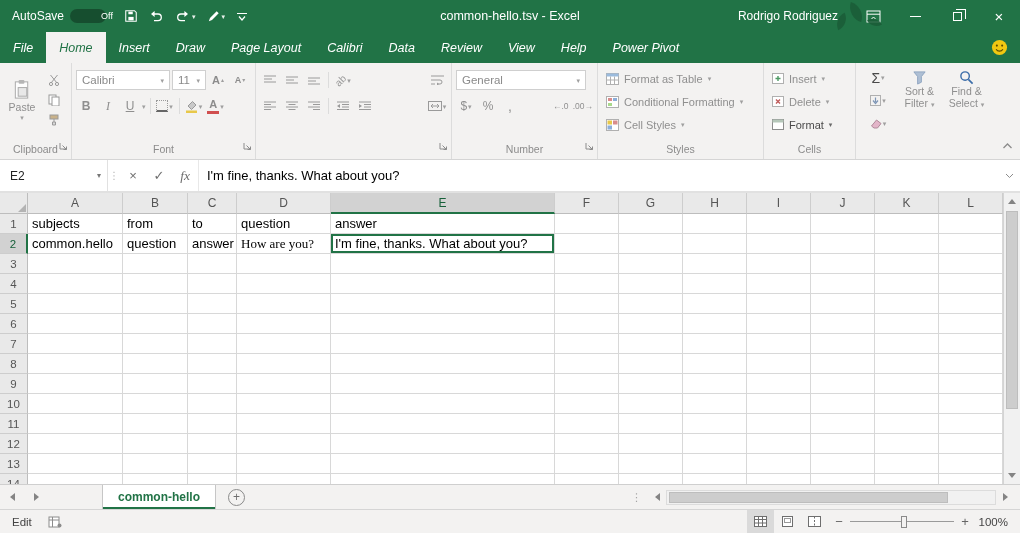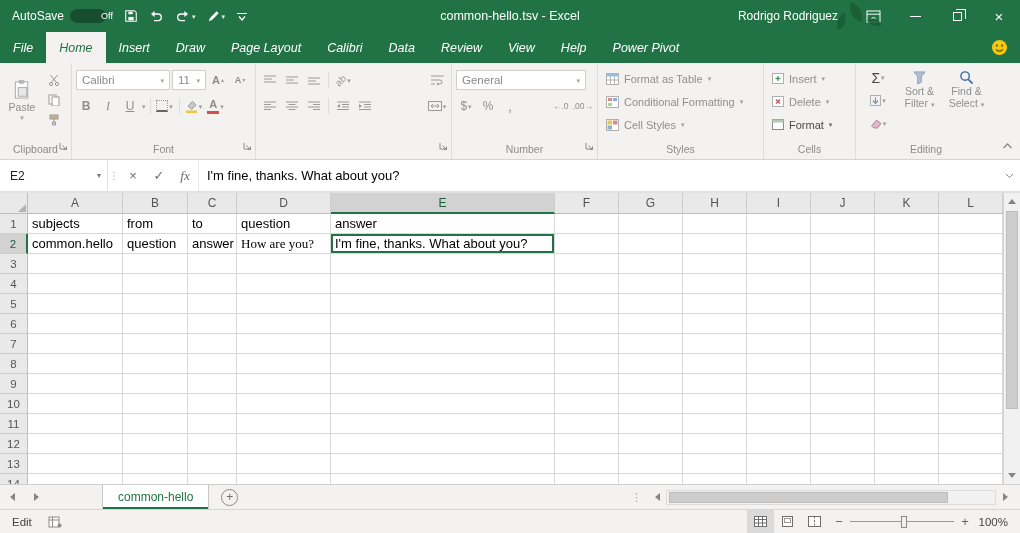--- a/index.html
+++ b/index.html
@@ -94,21 +94,21 @@
   .tri-up { border-left:4px solid transparent; border-right:4px solid transparent; border-bottom:5px solid #848484; }
   .tri-dn { border-left:4px solid transparent; border-right:4px solid transparent; border-top:5px solid #848484; }
   .tri-l { border-top:4px solid transparent; border-bottom:4px solid transparent; border-right:5px solid #848484; }
   .tri-r { border-top:4px solid transparent; border-bottom:4px solid transparent; border-left:5px solid #848484; }
   .vs-thumb { margin:1px 2px; height:198px; background:#cdcdcd; border:1px solid #bdbdbd; }
   .vs-fill { flex:1; }
 
   
   .sheetbar { height:25px; background:#f3f2f1; display:flex; align-items:stretch; font-size:12px; flex-shrink:0; border-top:1px solid #cfcfcf; }
   .snav { width:24px; display:flex; align-items:center; justify-content:center; }
-  .sheet-tab { margin-left:54px; background:#fff; color:#217346; font-weight:normal; padding:0 15px; display:flex; align-items:center; border-left:1px solid #c6c6c6; border-right:1px solid #c6c6c6; box-shadow:inset 0 -2px 0 #217346; }
+  .sheet-tab { margin-left:54px; background:#fff; color:#217346; font-weight:bold; padding:0 15px; display:flex; align-items:center; border-left:1px solid #c6c6c6; border-right:1px solid #c6c6c6; box-shadow:inset 0 -2px 0 #217346; }
   .addsheet { width:17px; height:17px; border-radius:50%; border:1px solid #8a8a8a; color:#6f6f6f; display:flex; align-items:center; justify-content:center; font-size:12px; line-height:1; align-self:center; margin-left:12px; }
   .sdots { margin-left:auto; display:flex; align-items:center; color:#a5a5a5; padding:0 6px; font-size:11px; }
   .hscroll { width:372px; display:flex; align-items:center; padding-right:6px; }
   .hs-btn { width:18px; height:100%; display:flex; align-items:center; justify-content:center; }
   .hs-track { flex:1; height:15px; background:#f1f1f1; border:1px solid #dcdcdc; display:flex; align-items:center; }
   .hs-thumb { height:11px; width:85%; margin-left:2px; background:#cdcdcd; border:1px solid #bdbdbd; }
 
   
   .statusbar { height:24px; background:#f3f2f1; border-top:1px solid #d5d5d5; display:flex; align-items:center; font-size:11.5px; color:#444; flex-shrink:0; }
   .mode { padding:0 10px 0 12px; }
@@ -507,21 +507,20 @@
           <span><span>Sort &amp; Filter</span> <span class="dd">▾</span></span>
         </div>
         <div class="ed-big">
           <svg width="15" height="15" viewBox="0 0 16 16">
               <circle cx="6.5" cy="6.5" r="4.5" fill="none" stroke="#3a6ca8" stroke-width="1.5"></circle>
               <path d="M10 10 L14.5 14.5" stroke="#3a6ca8" stroke-width="1.8"></path>
             </svg>
           <span><span>Find &amp; Select</span> <span class="dd">▾</span></span>
         </div>
       </div>
-      <div class="rg-label">Editing</div>
     </div>
 
     <span class="collapse-ribbon">
       <svg width="11" height="8" viewBox="0 0 11 8">
           <path d="M1.5 6 L5.5 2 L9.5 6" fill="none" stroke="#8c8c8c" stroke-width="1.3"></path>
         </svg>
     </span>
   </div>
 
   <div class="fbar">

